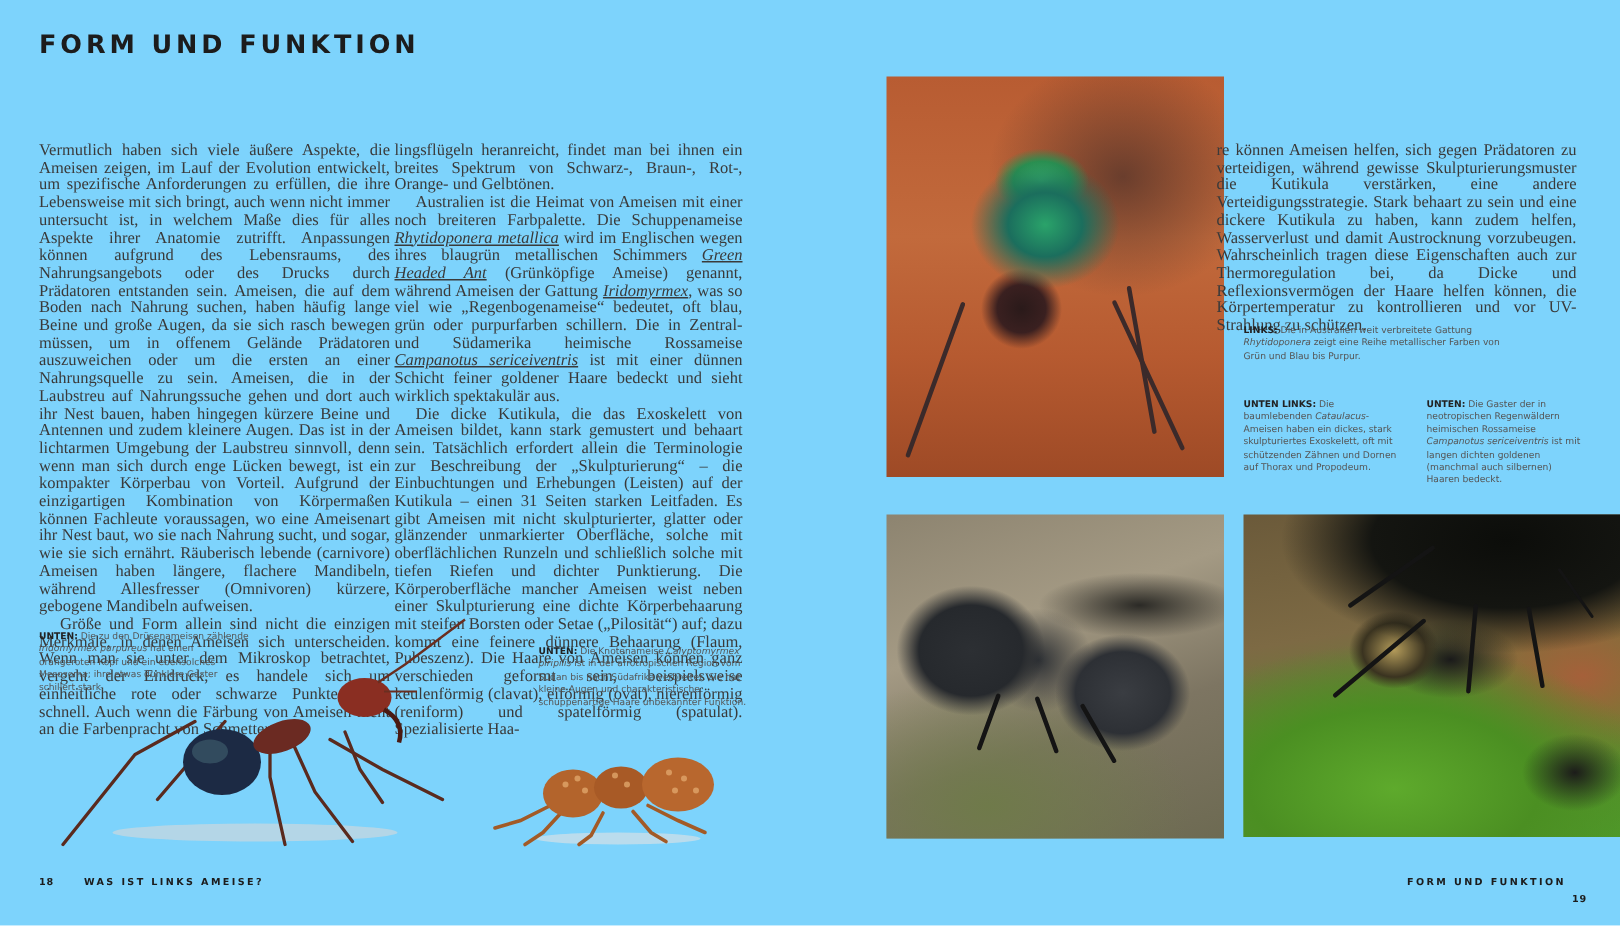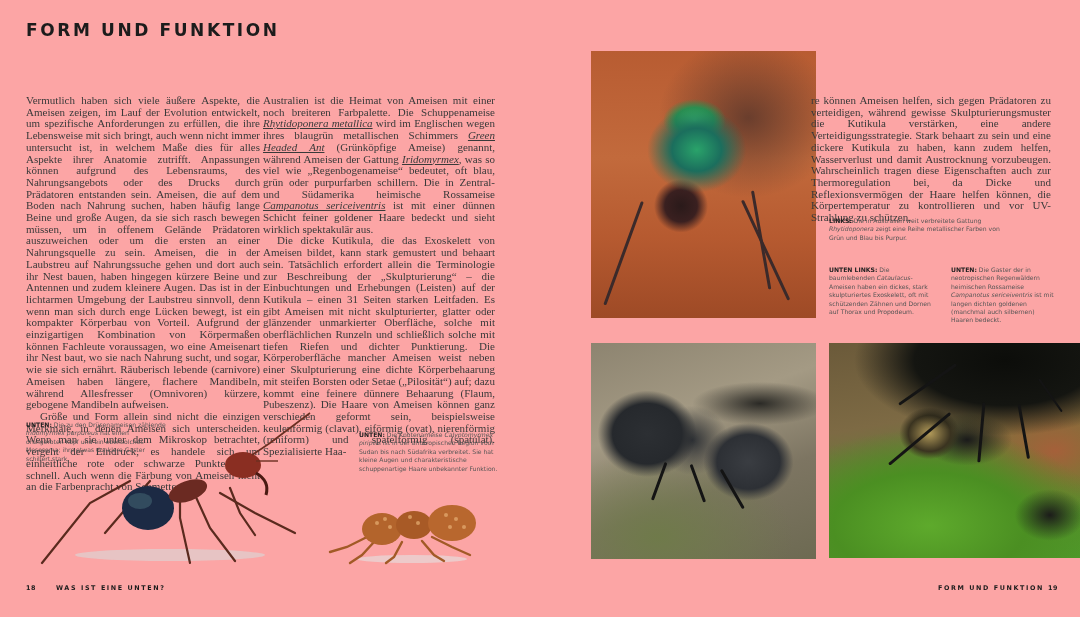--- a/index.html
+++ b/index.html
@@ -1,19 +1,19 @@
 <!DOCTYPE html>
 <html><head>
   <meta charset="utf-8">
   <style>
     * { box-sizing: border-box; margin: 0; padding: 0; }
     html, body { width: 1080px; height: 617px; overflow: hidden; background: #ffffff; }
     body { position: relative; font-family: "DejaVu Serif", serif; color: #2a2a2a; }
 
-    .spread { position: absolute; left: 0; top: 0; width: 1080px; height: 617px; background: #fca5a5; }
+    .spread { position: absolute; left: 0; top: 0; width: 1080px; height: 617px; background: #7dd3fc; }
 
     .chapter-title {
       position: absolute; left: 26px; top: 20px;
       font-family: "DejaVu Sans", sans-serif; font-weight: bold;
       font-size: 17px; letter-spacing: 2.6px; color: #1c1c1c;
     }
 
     .body-col {
       position: absolute; font-family: "Liberation Serif", serif;
       font-size: 11px; line-height: 11.7px; color: #3a3a3a;
@@ -78,35 +78,36 @@
     .cut-small-ant { left: 322px; top: 497px; width: 165px; height: 70px; }
 
     .folio {
       position: absolute; top: 584px;
       font-family: "DejaVu Sans", sans-serif; font-weight: bold;
       font-size: 6.4px; letter-spacing: 1.6px; color: #1c1c1c;
     }
     .folio-num-left { left: 26px; letter-spacing: 0.5px; }
     .folio-title-left { left: 56px; }
     .folio-title-right { left: 938px; }
-    .folio-num-right { left: 1048px; letter-spacing: 0.5px; }
+    .folio-num-right { left: 1048px; letter-spacing: 0.5px; margin-top: 11px; }
   </style>
 </head>
 <body>
 
 <div class="spread">
 
   <div class="chapter-title">FORM UND FUNKTION</div>
 
   <div class="body-col col-1">
     <p>Vermutlich haben sich viele äußere Aspekte, die Ameisen zeigen, im Lauf der Evolution entwickelt, um spezifische Anforderungen zu erfüllen, die ihre Lebensweise mit sich bringt, auch wenn nicht immer untersucht ist, in welchem Maße dies für alles Aspekte ihrer Anatomie zutrifft. Anpassungen können aufgrund des Lebensraums, des Nahrungsangebots oder des Drucks durch Prädatoren entstanden sein. Ameisen, die auf dem Boden nach Nahrung suchen, haben häufig lange Beine und große Augen, da sie sich rasch bewegen müssen, um in offenem Gelände Prädatoren auszuweichen oder um die ersten an einer Nahrungsquelle zu sein. Ameisen, die in der Laubstreu auf Nahrungssuche gehen und dort auch ihr Nest bauen, haben hingegen kürzere Beine und Antennen und zudem kleinere Augen. Das ist in der lichtarmen Umgebung der Laubstreu sinnvoll, denn wenn man sich durch enge Lücken bewegt, ist ein kompakter Körperbau von Vorteil. Aufgrund der einzigartigen Kombination von Körpermaßen können Fachleute voraussagen, wo eine Ameisenart ihr Nest baut, wo sie nach Nahrung sucht, und sogar, wie sie sich ernährt. Räuberisch lebende (carnivore) Ameisen haben längere, flachere Mandibeln, während Allesfresser (Omnivoren) kürzere, gebogene Mandibeln aufweisen.</p>
     <p>Größe und Form allein sind nicht die einzigen Merkmale, in denen Ameisen sich unterscheiden. Wenn man sie unter dem Mikroskop betrachtet, vergeht der Eindruck, es handele sich um einheitliche rote oder schwarze Punkte, recht schnell. Auch wenn die Färbung von Ameisen nicht an die Farbenpracht von Schmetter-</p>
   </div>
 
   <div class="body-col col-2">
+    <p>lingsflügeln heranreicht, findet man bei ihnen ein breites Spektrum von Schwarz-, Braun-, Rot-, Orange- und Gelbtönen.</p>
     <p><span>Australien ist die Heimat von Ameisen mit einer noch breiteren Farbpalette. Die Schuppenameise </span><em>Rhytidoponera metallica</em><span> wird im Englischen wegen ihres blaugrün metallischen Schimmers </span><em>Green Headed Ant</em><span> (Grünköpfige Ameise) genannt, während Ameisen der Gattung </span><em>Iridomyrmex</em><span>, was so viel wie „Regenbogenameise“ bedeutet, oft blau, grün oder purpurfarben schillern. Die in Zentral- und Südamerika heimische Rossameise </span><em>Campanotus sericeiventris</em><span> ist mit einer dünnen Schicht feiner goldener Haare bedeckt und sieht wirklich spektakulär aus.</span></p>
     <p>Die dicke Kutikula, die das Exoskelett von Ameisen bildet, kann stark gemustert und behaart sein. Tatsächlich erfordert allein die Terminologie zur Beschreibung der „Skulpturierung“ – die Einbuchtungen und Erhebungen (Leisten) auf der Kutikula – einen 31 Seiten starken Leitfaden. Es gibt Ameisen mit nicht skulpturierter, glatter oder glänzender unmarkierter Oberfläche, solche mit oberflächlichen Runzeln und schließlich solche mit tiefen Riefen und dichter Punktierung. Die Körperoberfläche mancher Ameisen weist neben einer Skulpturierung eine dichte Körperbehaarung mit steifen Borsten oder Setae („Pilosität“) auf; dazu kommt eine feinere dünnere Behaarung (Flaum, Pubeszenz). Die Haare von Ameisen können ganz verschieden geformt sein, beispielsweise keulenförmig (clavat), eiförmig (ovat), nierenförmig (reniform) und spatelförmig (spatulat). Spezialisierte Haa-</p>
   </div>
 
   <div class="caption cap-left-ant">
     <span class="cap-label">UNTEN:</span><span> Die zu den Drüsenameisen zählende </span><em>Iridomyrmex purpureus</em><span> hat einen orangeroten Kopf und ein ebensolches Mesosoma; ihre etwas dunklere Gaster schillert stark.</span>
   </div>
 
   <div class="caption cap-small-ant">
     <span class="cap-label">UNTEN:</span><span> Die Knotenameise </span><em>Calyptomyrmex piripilis</em><span> ist in der afrotropischen Region vom Sudan bis nach Südafrika verbreitet. Sie hat kleine Augen und charakteristische schuppenartige Haare unbekannter Funktion.</span>
@@ -155,21 +156,21 @@
       <circle cx="88" cy="20" r="2"></circle>
         <circle cx="96" cy="26" r="2"></circle>
       <circle cx="124" cy="18" r="2"></circle>
         <circle cx="134" cy="22" r="2"></circle>
         <circle cx="142" cy="30" r="2"></circle>
         <circle cx="128" cy="30" r="2"></circle>
     </g>
   </svg>
 
   <div class="folio folio-num-left">18</div>
-  <div class="folio folio-title-left">WAS IST EINE UNTEN?</div>
+  <div class="folio folio-title-left">WAS IST LINKS AMEISE?</div>
 
   <div class="photo photo-green-ant">
     <div class="leg" style="left:50px;top:150px;width:3px;height:110px;transform:rotate(20deg);"></div>
     <div class="leg" style="left:150px;top:150px;width:3px;height:110px;transform:rotate(-25deg);"></div>
     <div class="leg" style="left:160px;top:140px;width:3px;height:100px;transform:rotate(-10deg);"></div>
   </div>
 
   <div class="body-col col-3">
     <p>re können Ameisen helfen, sich gegen Prädatoren zu verteidigen, während gewisse Skulpturierungsmuster die Kutikula verstärken, eine andere Verteidigungsstrategie. Stark behaart zu sein und eine dickere Kutikula zu haben, kann zudem helfen, Wasserverlust und damit Austrocknung vorzubeugen. Wahrscheinlich tragen diese Eigenschaften auch zur Thermoregulation bei, da Dicke und Reflexionsvermögen der Haare helfen können, die Körpertemperatur zu kontrollieren und vor UV-Strahlung zu schützen.</p>
   </div>

